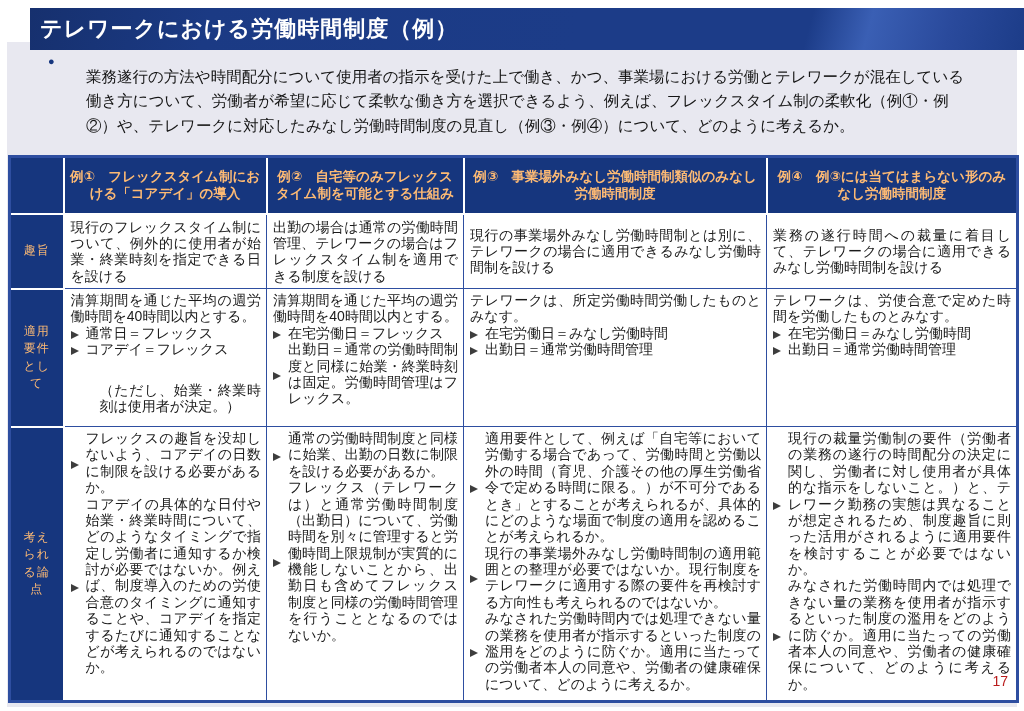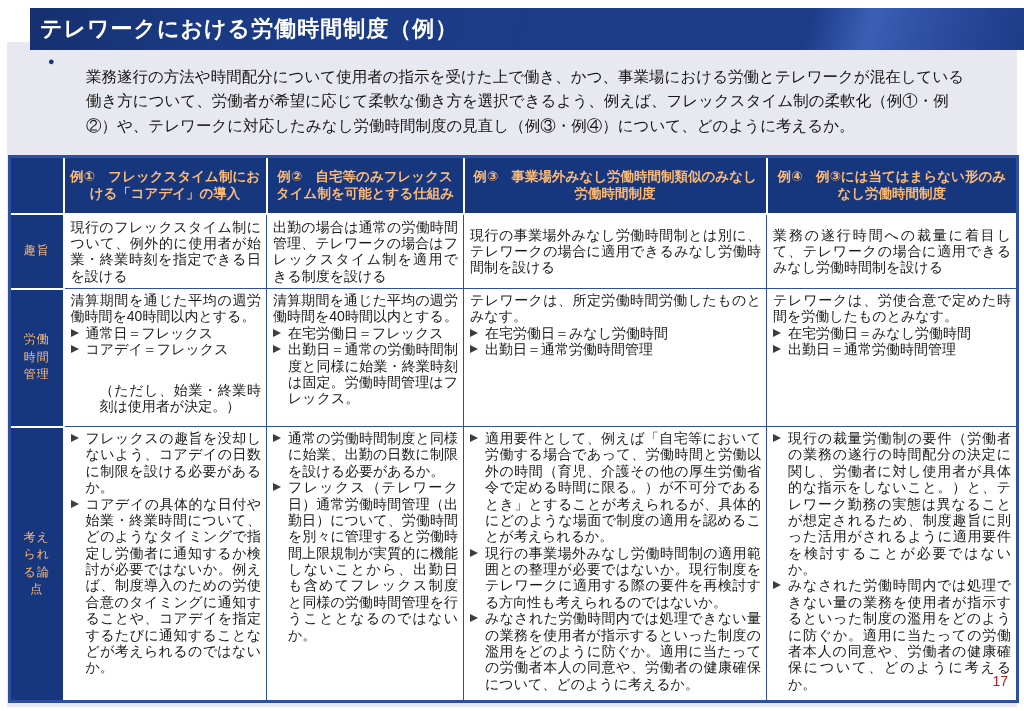--- a/index.html
+++ b/index.html
@@ -55,21 +55,21 @@
   td.rowlabel { font-size:12px; font-weight:normal; letter-spacing:1px; padding:0 10px; line-height:1.45;margin-top:20px; }
   td.content {
     background:#ffffff; border:1px solid #2e4ea0;
     color:#1a1a1a; vertical-align:top; padding:3px 5px 3px 6px;
     line-height:1.17;
   }
   tr.v-mid td.content { vertical-align:middle; }
 
   .item { margin:0; }
   .item.p { text-align:justify; }
-  .item.bullet { display:flex; align-items:flex-start; }
+  .item.bullet { display:flex; align-items:center; }
   .arrow-icon { flex:0 0 15px; }
   .arrow-icon::before {
     content:""; display:block; width:0; height:0; margin-top:4px;
     border-top:4.5px solid transparent; border-bottom:4.5px solid transparent;
     border-left:8px solid #3d3d3d;
   }
   .bullet-text { flex:1; text-align:justify; }
   .item.sub { padding-left:29px; text-align:justify;margin-top:24px; }
 
   .page-number {
@@ -123,21 +123,21 @@
             <div class="item p">出勤の場合は通常の労働時間管理、テレワークの場合はフレックスタイム制を適用できる制度を設ける</div>
           </td>
           <td class="content">
             <div class="item p">現行の事業場外みなし労働時間制とは別に、テレワークの場合に適用できるみなし労働時間制を設ける</div>
           </td>
           <td class="content">
             <div class="item p">業務の遂行時間への裁量に着目して、テレワークの場合に適用できるみなし労働時間制を設ける</div>
           </td>
         </tr>
         <tr style="height: 138px;">
-          <td class="navy rowlabel">労働時間管理</td>
+          <td class="navy rowlabel">適用要件として</td>
           <td class="content">
             <div class="item p">清算期間を通じた平均の週労働時間を40時間以内とする。</div>
             <div class="item bullet">
               <span class="arrow-icon"></span>
               <span class="bullet-text">通常日＝フレックス</span>
             </div>
             <div class="item bullet">
               <span class="arrow-icon"></span>
               <span class="bullet-text">コアデイ＝フレックス</span>
             </div>
@@ -189,21 +189,21 @@
               <span class="bullet-text">コアデイの具体的な日付や始業・終業時間について、どのようなタイミングで指定し労働者に通知するか検討が必要ではないか。例えば、制度導入のための労使合意のタイミングに通知することや、コアデイを指定するたびに通知することなどが考えられるのではないか。</span>
             </div>
           </td>
           <td class="content">
             <div class="item bullet">
               <span class="arrow-icon"></span>
               <span class="bullet-text">通常の労働時間制度と同様に始業、出勤の日数に制限を設ける必要があるか。</span>
             </div>
             <div class="item bullet">
               <span class="arrow-icon"></span>
-              <span class="bullet-text">フレックス（テレワーク日）通常労働時間管理（出勤日）について、労働時間を別々に管理すると労働時間上限規制が実質的に機能しないことから、出勤日も含めてフレックス制度と同様の労働時間管理を行うこととなるのではないか。</span>
+              <span class="bullet-text">フレックス（テレワークは）と通常労働時間制度（出勤日）について、労働時間を別々に管理すると労働時間上限規制が実質的に機能しないことから、出勤日も含めてフレックス制度と同様の労働時間管理を行うこととなるのではないか。</span>
             </div>
           </td>
           <td class="content">
             <div class="item bullet">
               <span class="arrow-icon"></span>
               <span class="bullet-text">適用要件として、例えば「自宅等において労働する場合であって、労働時間と労働以外の時間（育児、介護その他の厚生労働省令で定める時間に限る。）が不可分であるとき」とすることが考えられるが、具体的にどのような場面で制度の適用を認めることが考えられるか。</span>
             </div>
             <div class="item bullet">
               <span class="arrow-icon"></span>
               <span class="bullet-text">現行の事業場外みなし労働時間制の適用範囲との整理が必要ではないか。現行制度をテレワークに適用する際の要件を再検討する方向性も考えられるのではないか。</span>

